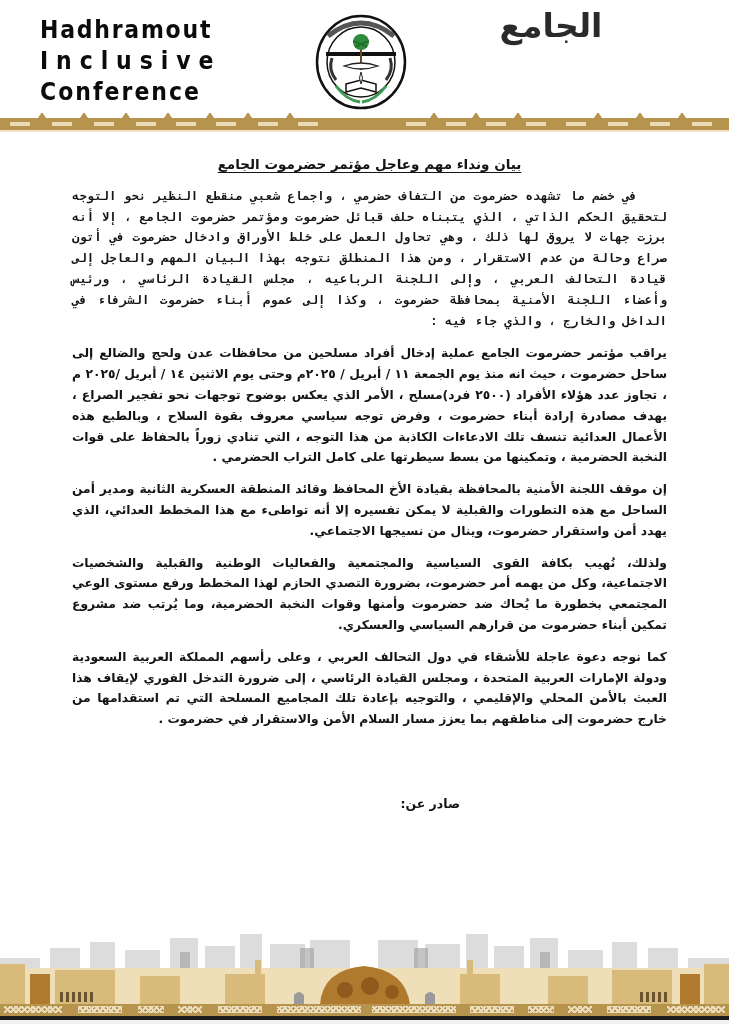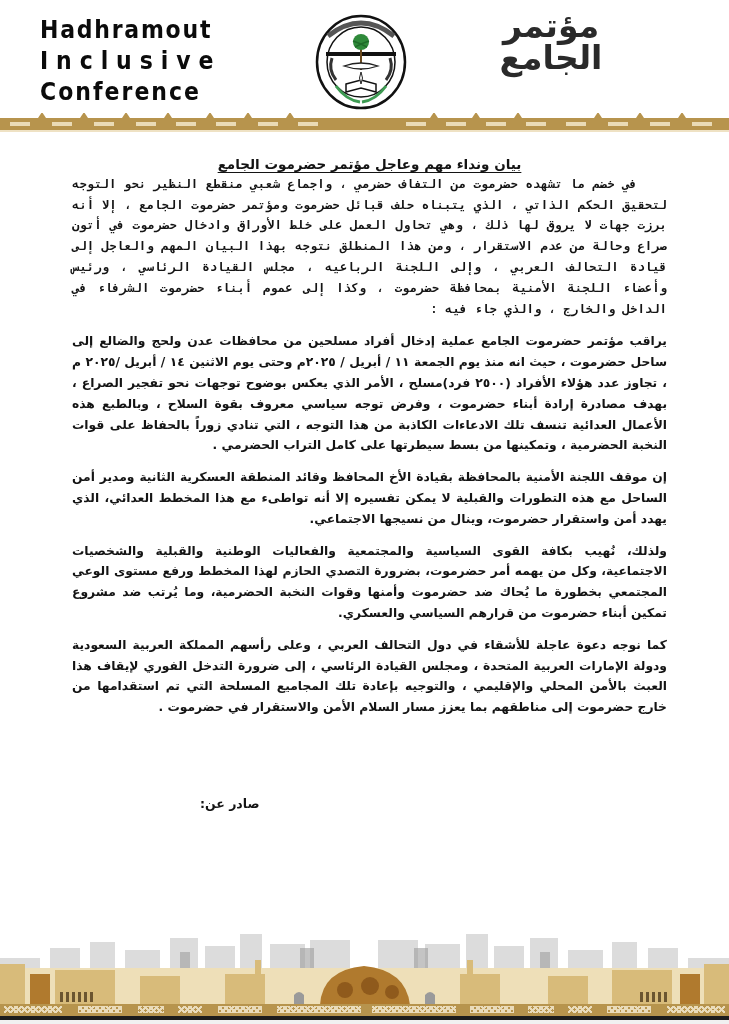--- a/index.html
+++ b/index.html
@@ -29,28 +29,28 @@
 
     
     .doc {
       position: absolute; left: 72px; top: 150px; width: 595px;
       direction: rtl; text-align: justify;
       font-family: "DejaVu Sans", sans-serif; font-weight: bold;
       font-size: 12.3px; line-height: 20.8px; color: #141414;
     }
     .doc-title {
       text-align: center; font-size: 13.5px; text-decoration: underline;
-      text-underline-offset: 3px; padding-top: 4px;
+      text-underline-offset: 3px; margin-bottom: 12px; padding-top: 4px;
     }
     .para { margin-bottom: 11px; text-align-last: right; }
     .para.first { text-indent: 30px; font-family: Liberation Mono, monospace; }
 
     .signature {
       position: absolute; left: 200px; top: 790px; width: 260px;
-      direction: rtl; text-align: left;
+      direction: rtl; text-align: right;
       font-family: "DejaVu Sans", sans-serif; font-weight: bold;
       font-size: 12.5px; line-height: 28px; color: #141414;
     }
 
     
     .footer { position: absolute; left: 0; top: 905px; width: 729px; height: 119px; }
     .skyline-grey { position: absolute; left: 0; top: 25px; width: 729px; height: 50px; }
     .skyline-gold { position: absolute; left: 0; top: 55px; width: 729px; height: 45px; }
     .foot-bar {
       position: absolute; left: 0; top: 99px; width: 729px; height: 12px; background: #b7944d;
@@ -87,21 +87,20 @@
     <path d="M76 44 Q80 56 72 66" stroke="#333" stroke-width="3" fill="none"></path>
 
     <path d="M32 70 L47 66 L62 70 L62 78 L47 74 L32 78 Z" fill="#fff" stroke="#111" stroke-width="1.5"></path>
     <path d="M47 58 Q44 64 47 70 Q50 64 47 58" fill="#fff" stroke="#222" stroke-width="1"></path>
 
     <path d="M22 72 Q32 86 46 88" stroke="#3d9a52" stroke-width="3" fill="none"></path>
     <path d="M72 72 Q62 86 48 88" stroke="#3d9a52" stroke-width="3" fill="none"></path>
   </svg>
 
   <div class="ar-logo-title">
-    <div>مؤتمر</div>
     <div>الجامع</div>
   </div>
 
   <svg class="top-band" viewBox="0 0 729 20">
     <g fill="#b7944d">
       <rect x="0" y="5" width="729" height="12"></rect>
       <g id="pins">
         <path d="M38 5 L42 -1 L46 5 Z"></path>
           <path d="M80 5 L84 -1 L88 5 Z"></path>
           <path d="M122 5 L126 -1 L130 5 Z"></path>

